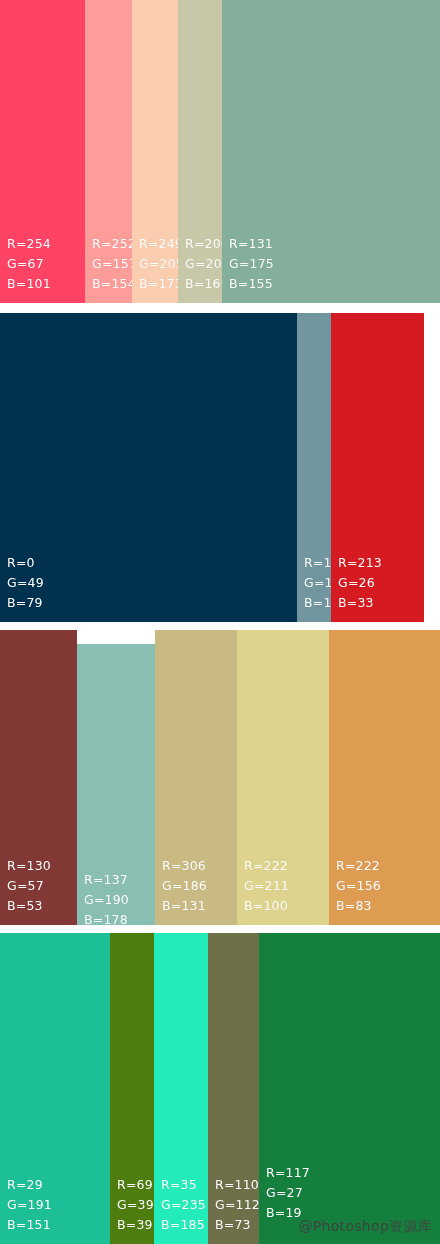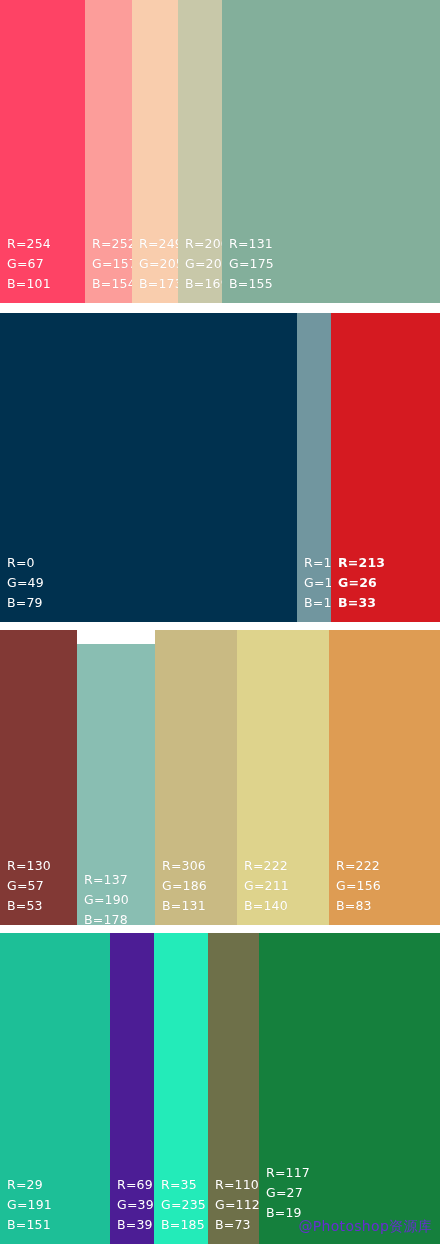--- a/index.html
+++ b/index.html
@@ -50,21 +50,21 @@
     color: #ffffff;
     font-size: 12.5px;
     letter-spacing: 0.2px;
     font-family: "DejaVu Sans", "Liberation Sans", sans-serif;
     text-shadow: 0 0 1px rgba(0,0,0,0.10);
   }
   .watermark {
     position: absolute;
     right: 8px;
     bottom: 8px;
-    color: #6d28d9;
+    color: #404040;
     font-size: 14px;
     letter-spacing: 0.3px;
     opacity: 0.95;
     font-family: "DejaVu Sans", "Liberation Sans", sans-serif;
     white-space: nowrap;
   }
   
   .row-4 .swatch.nudge-up .swatch-labels { bottom: 21px; }
 </style>
 </head>
@@ -117,21 +117,21 @@
           <span class="swatch-label">B=79</span>
         </div>
       </div>
       <div class="swatch" style="width: 34px; background: rgb(113, 150, 159);">
         <div class="swatch-labels">
           <span class="swatch-label">R=113</span>
           <span class="swatch-label">G=150</span>
           <span class="swatch-label">B=159</span>
         </div>
       </div>
-      <div class="swatch" style="width: 109px; background: rgb(213, 26, 33); font-weight: bold;">
+      <div class="swatch" style="width: 93px; background: rgb(213, 26, 33);">
         <div class="swatch-labels">
           <span class="swatch-label">R=213</span>
           <span class="swatch-label">G=26</span>
           <span class="swatch-label">B=33</span>
         </div>
       </div>
     </div>
     <div class="row-gap" style="height: 8px;"></div>
     <div class="palette-row row-3" style="height: 295px;">
       <div class="swatch" style="width: 77px; background: rgb(130, 57, 53);">
@@ -152,41 +152,41 @@
         <div class="swatch-labels">
           <span class="swatch-label">R=306</span>
           <span class="swatch-label">G=186</span>
           <span class="swatch-label">B=131</span>
         </div>
       </div>
       <div class="swatch" style="width: 92px; background: rgb(222, 211, 140);">
         <div class="swatch-labels">
           <span class="swatch-label">R=222</span>
           <span class="swatch-label">G=211</span>
-          <span class="swatch-label">B=140</span>
+          <span class="swatch-label">B=100</span>
         </div>
       </div>
       <div class="swatch" style="width: 111px; background: rgb(222, 156, 83);">
         <div class="swatch-labels">
           <span class="swatch-label">R=222</span>
           <span class="swatch-label">G=156</span>
           <span class="swatch-label">B=83</span>
         </div>
       </div>
     </div>
     <div class="row-gap" style="height: 8px;"></div>
     <div class="palette-row row-4" style="height: 311px;">
       <div class="swatch" style="width: 110px; background: rgb(29, 191, 151);">
         <div class="swatch-labels">
           <span class="swatch-label">R=29</span>
           <span class="swatch-label">G=191</span>
           <span class="swatch-label">B=151</span>
         </div>
       </div>
-      <div class="swatch" style="width: 44px; background: #4c1d95;">
+      <div class="swatch" style="width: 44px; background: #4d7c0f;">
         <div class="swatch-labels">
           <span class="swatch-label">R=69</span>
           <span class="swatch-label">G=39</span>
           <span class="swatch-label">B=39</span>
         </div>
       </div>
       <div class="swatch" style="width: 54px; background: rgb(35, 235, 185);">
         <div class="swatch-labels">
           <span class="swatch-label">R=35</span>
           <span class="swatch-label">G=235</span>

